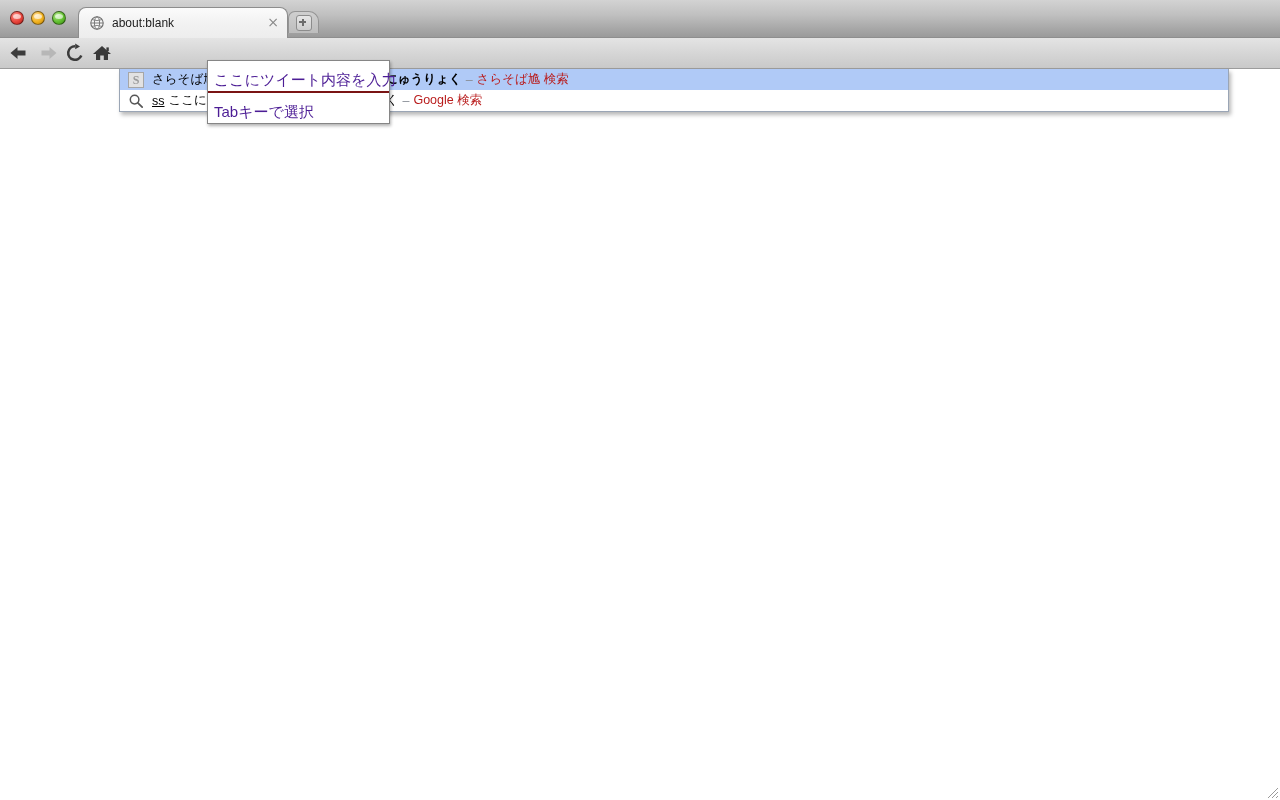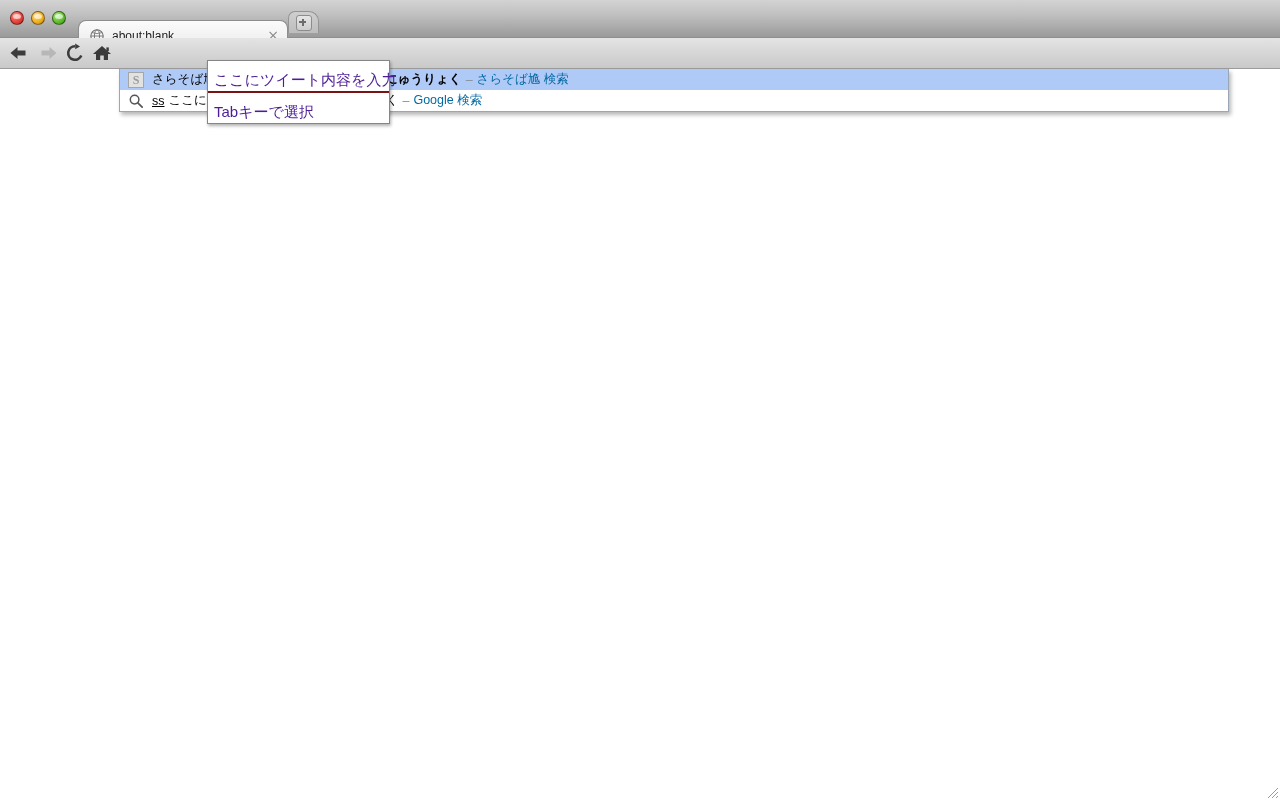--- a/index.html
+++ b/index.html
@@ -52,21 +52,21 @@
     border-radius: 50%;
     background: rgba(255,255,255,0.62);
   }
   .light.red    { background: radial-gradient(circle at 35% 28%, #ff8d85 0%, #e8453c 55%, #b61f18 100%); }
   .light.yellow { background: radial-gradient(circle at 35% 28%, #ffd98a 0%, #f2b21f 55%, #bf8406 100%); }
   .light.green  { background: radial-gradient(circle at 35% 28%, #b2e98a 0%, #62c030 55%, #3c8a13 100%); }
 
   
   .tab {
     position: absolute;
-    left: 78px; top: 20px;
+    left: 78px; top: 7px;
     width: 210px; height: 31px;
     background: linear-gradient(to bottom, #fbfbfb 0%, #f2f2f2 50%, #ededed 100%);
     border: 1px solid #8d8d8d;
     border-bottom: none;
     border-radius: 8px 8px 0 0;
     box-sizing: border-box;
     display: flex;
     align-items: center;
     padding: 0 6px 0 10px;
   }
@@ -243,21 +243,21 @@
   .sugg.selected { background: #b0caf7; }
   .sugg-icon {
     flex: 0 0 16px;
     width: 16px; height: 16px;
     margin-right: 8px;
     display: block;
   }
   .sugg-main { color: #000000; }
   .sugg-main.bold { font-weight: bold; }
   .sugg-sep { color: #888e96; padding: 0 4px; }
-  .sugg-sub { color: #0369a1; }
+  .sugg-sub { color: #b91c1c; }
   .sugg-prefix { color: #000; padding-right: 4px; text-decoration: underline; }
 
   
   .ime {
     position: absolute;
     left: 207px; top: 60px;
     width: 183px;
     background: #ffffff;
     border: 1px solid #868686;
     box-sizing: border-box;

